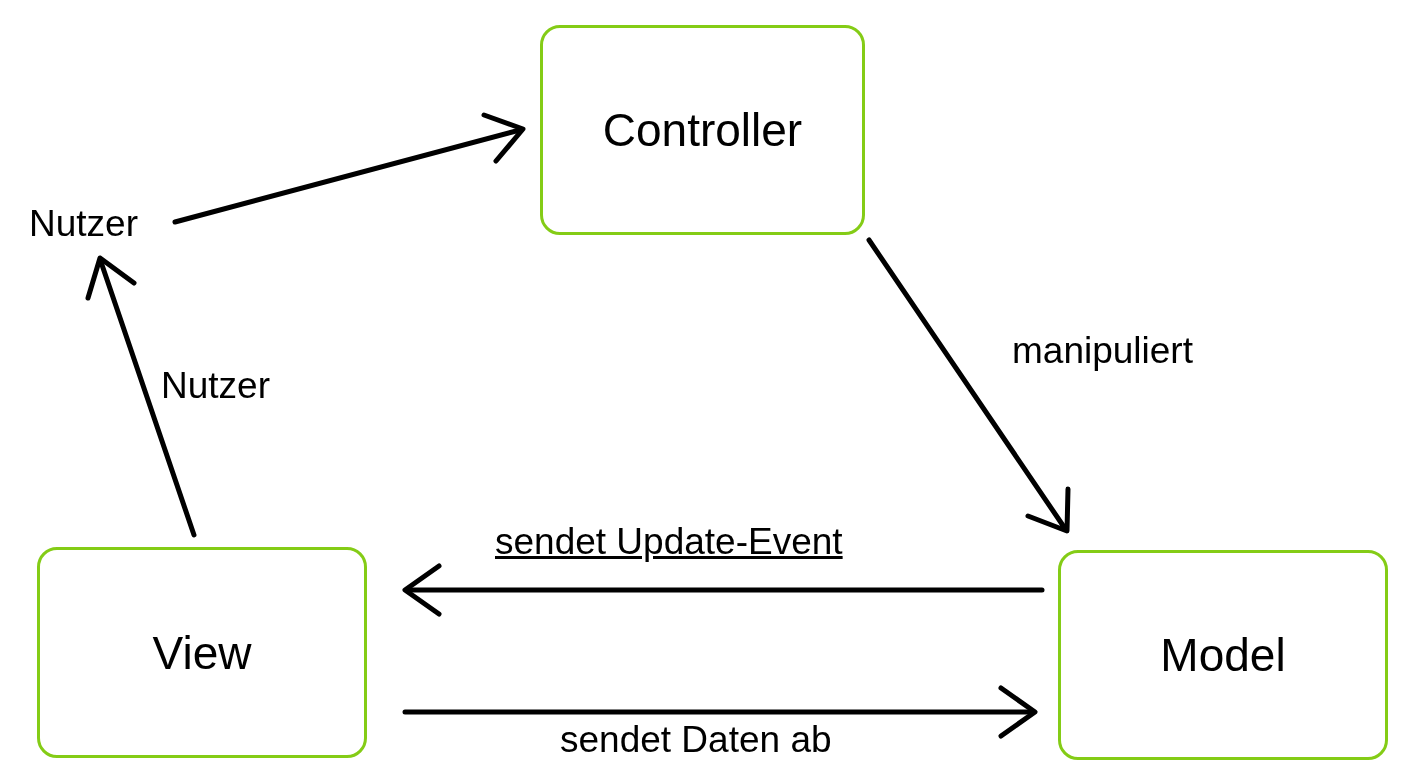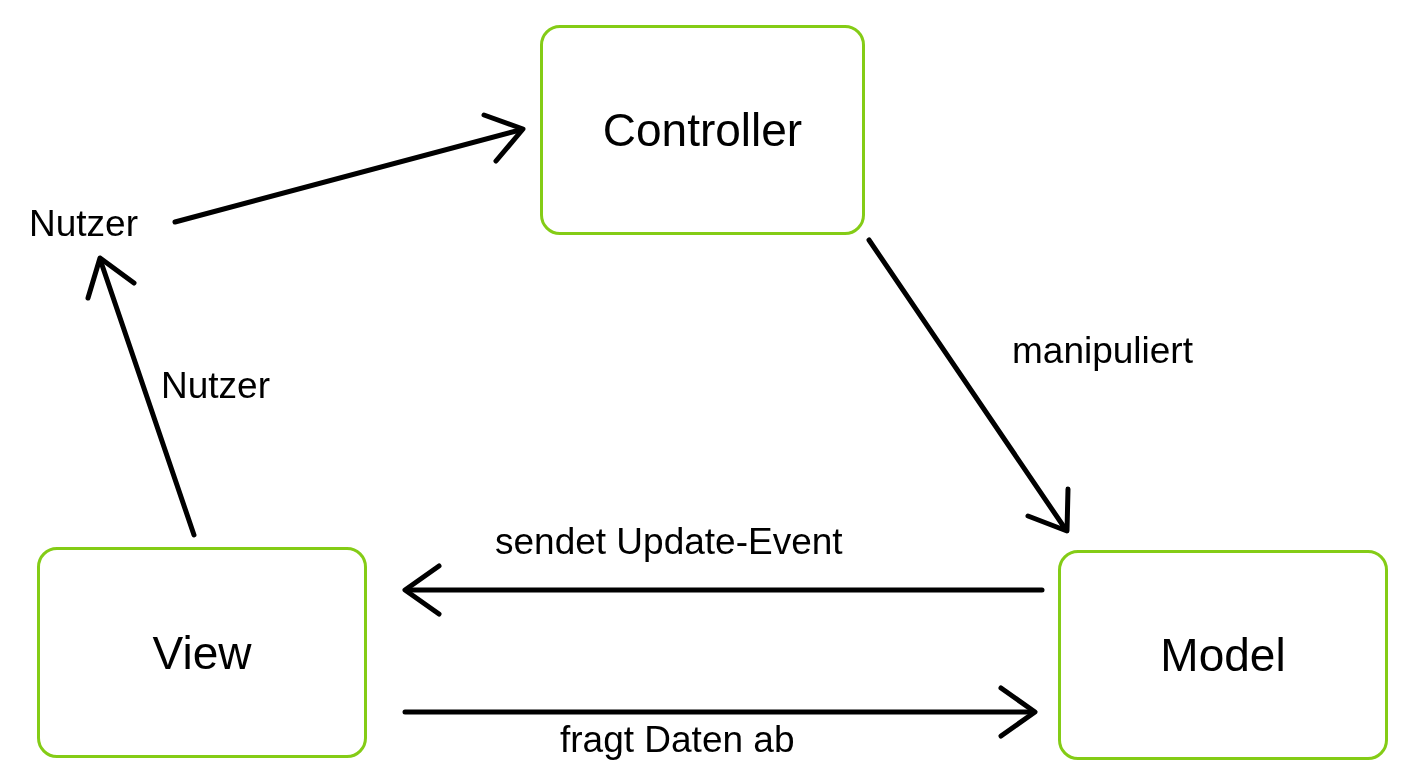--- a/index.html
+++ b/index.html
@@ -41,21 +41,21 @@
   .free-label {
     position: absolute;
     font-size: 37px;
     line-height: 1.15;
     white-space: nowrap;
   }
   #label-eingabe     { left: 186px; top: 105px; }
   #label-nutzer      { left: 29px;  top: 203px; }
   #label-ausgabe     { left: 161px; top: 365px; }
   #label-manipuliert { left: 974px; top: 330px; margin-left: 38px; }
-  #label-update      { left: 495px; top: 521px; }
+  #label-update      { left: 495px; top: 521px; text-decoration: underline; }
   #label-fragt       { left: 560px; top: 719px; }
 </style>
 </head>
 <body>
 
 <div class="canvas">
 
   <svg class="arrow-layer" viewBox="0 0 1415 780">
 
     <g>
@@ -96,17 +96,17 @@
     <span>Model</span>
   </div>
 
   <div class="free-label" id="label-nutzer">Nutzer</div>
 
 
   <div class="free-label" id="label-manipuliert">manipuliert</div>
 
   <div class="free-label" id="label-update">sendet Update-Event</div>
 
-  <div class="free-label" id="label-fragt">fragt Daten ab</div>
+  <div class="free-label" id="label-fragt">sendet Daten ab</div>
 
   <div class="free-label" id="label-ausgabe">Nutzer</div>
 
 </div>
 
 </body></html>

